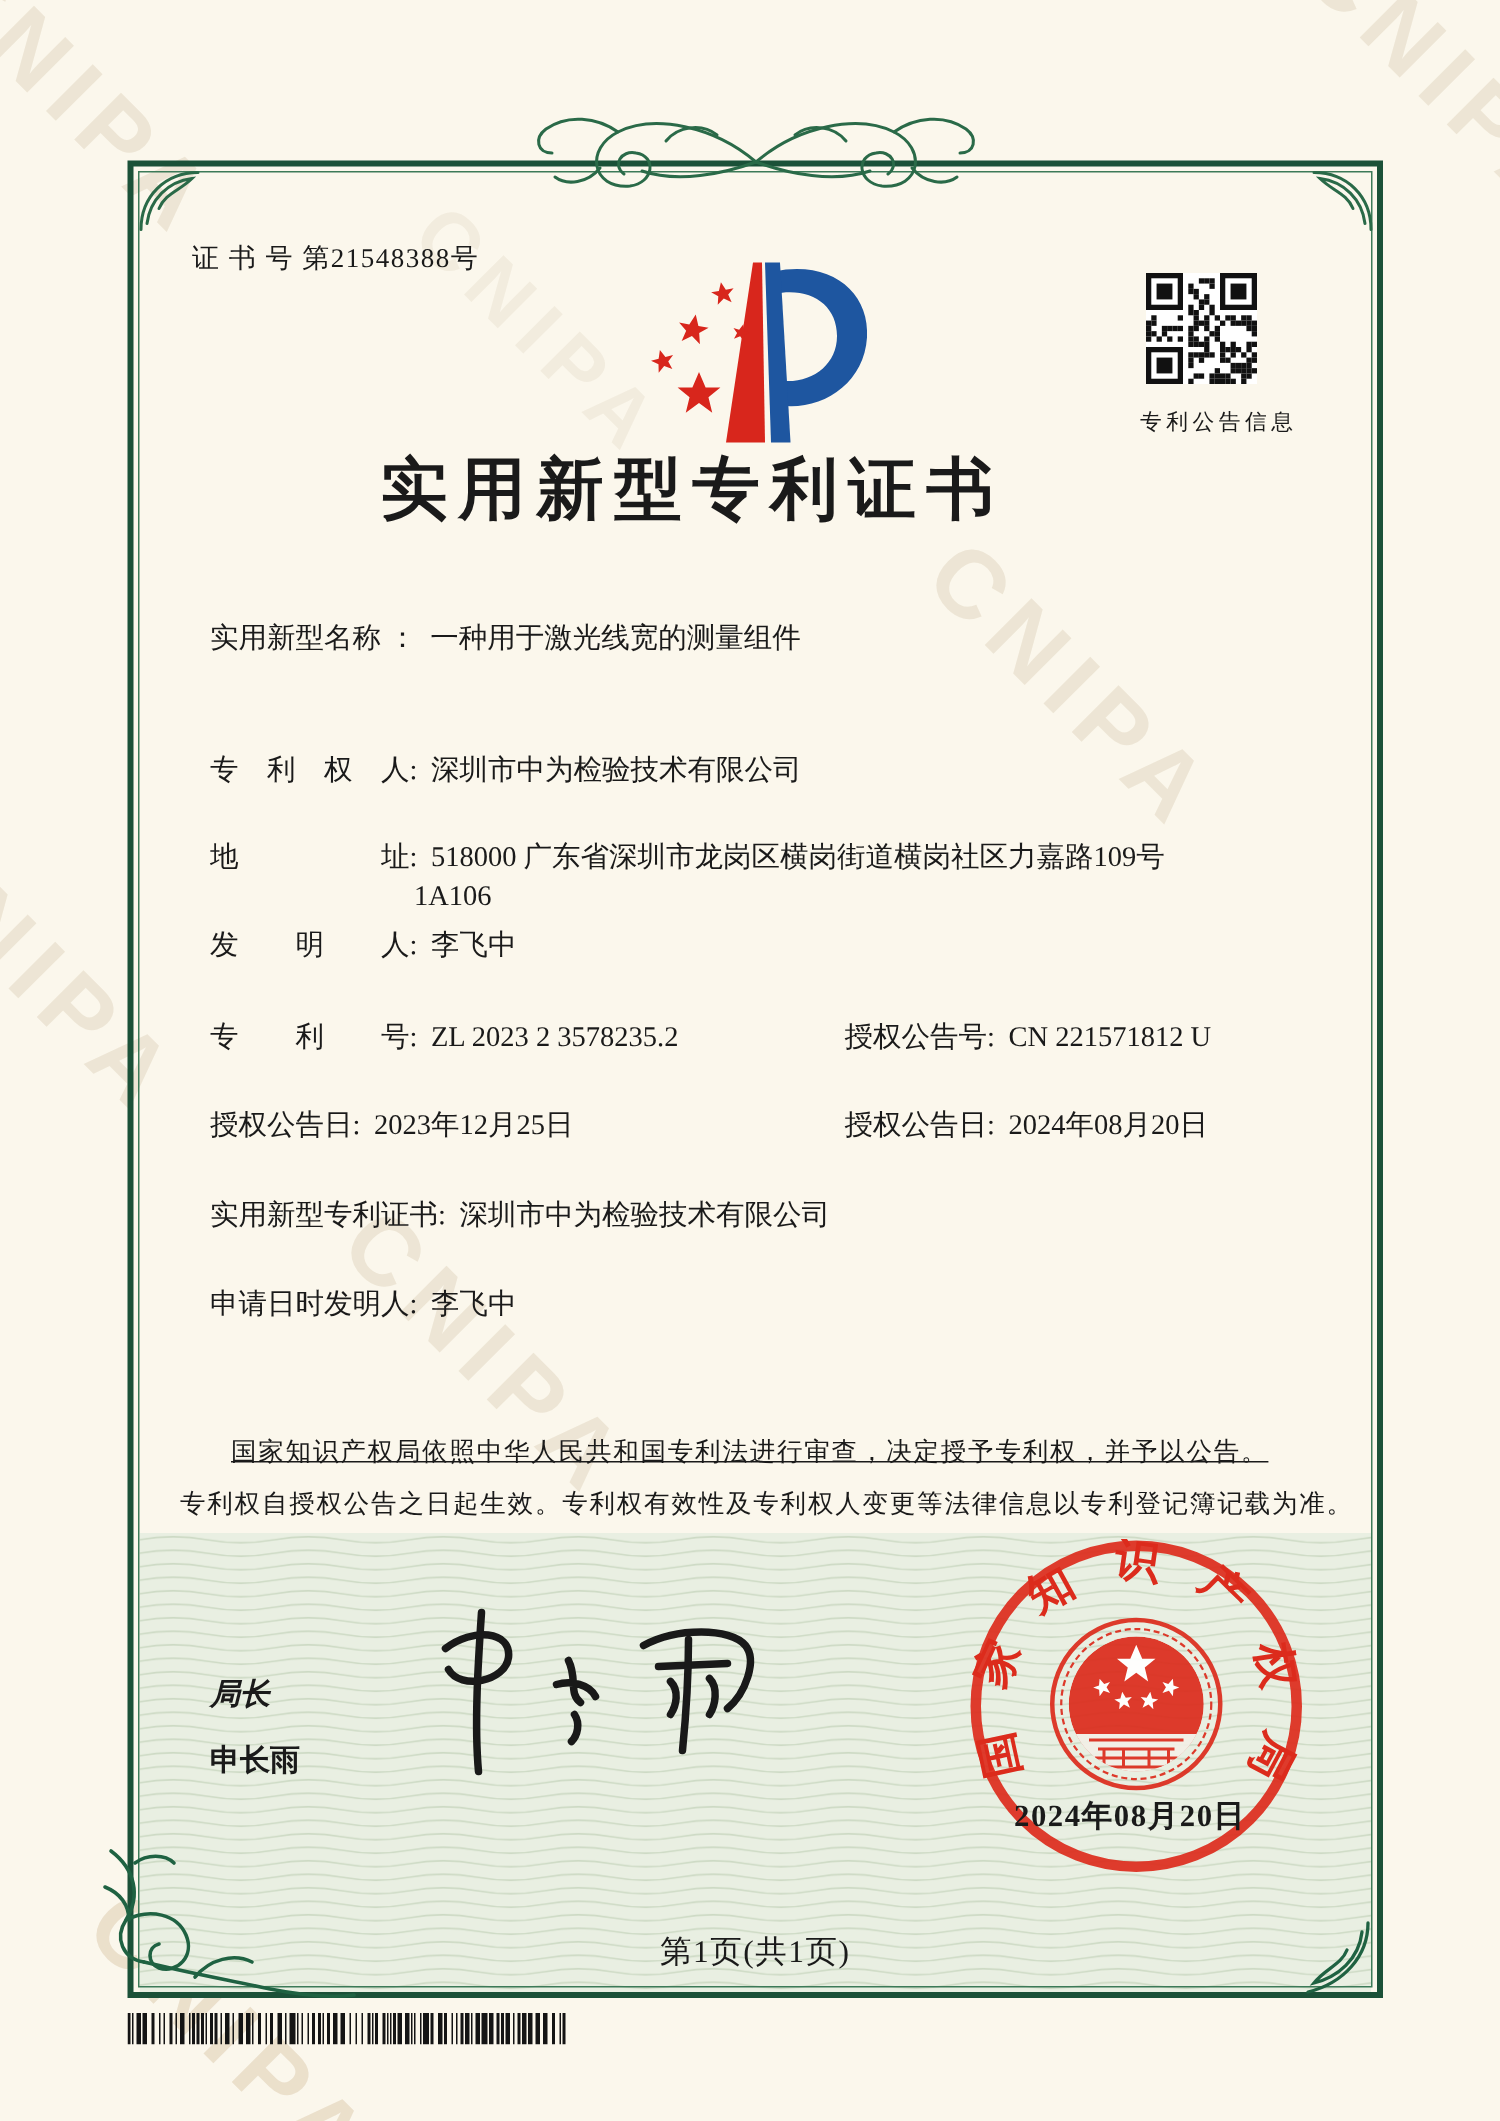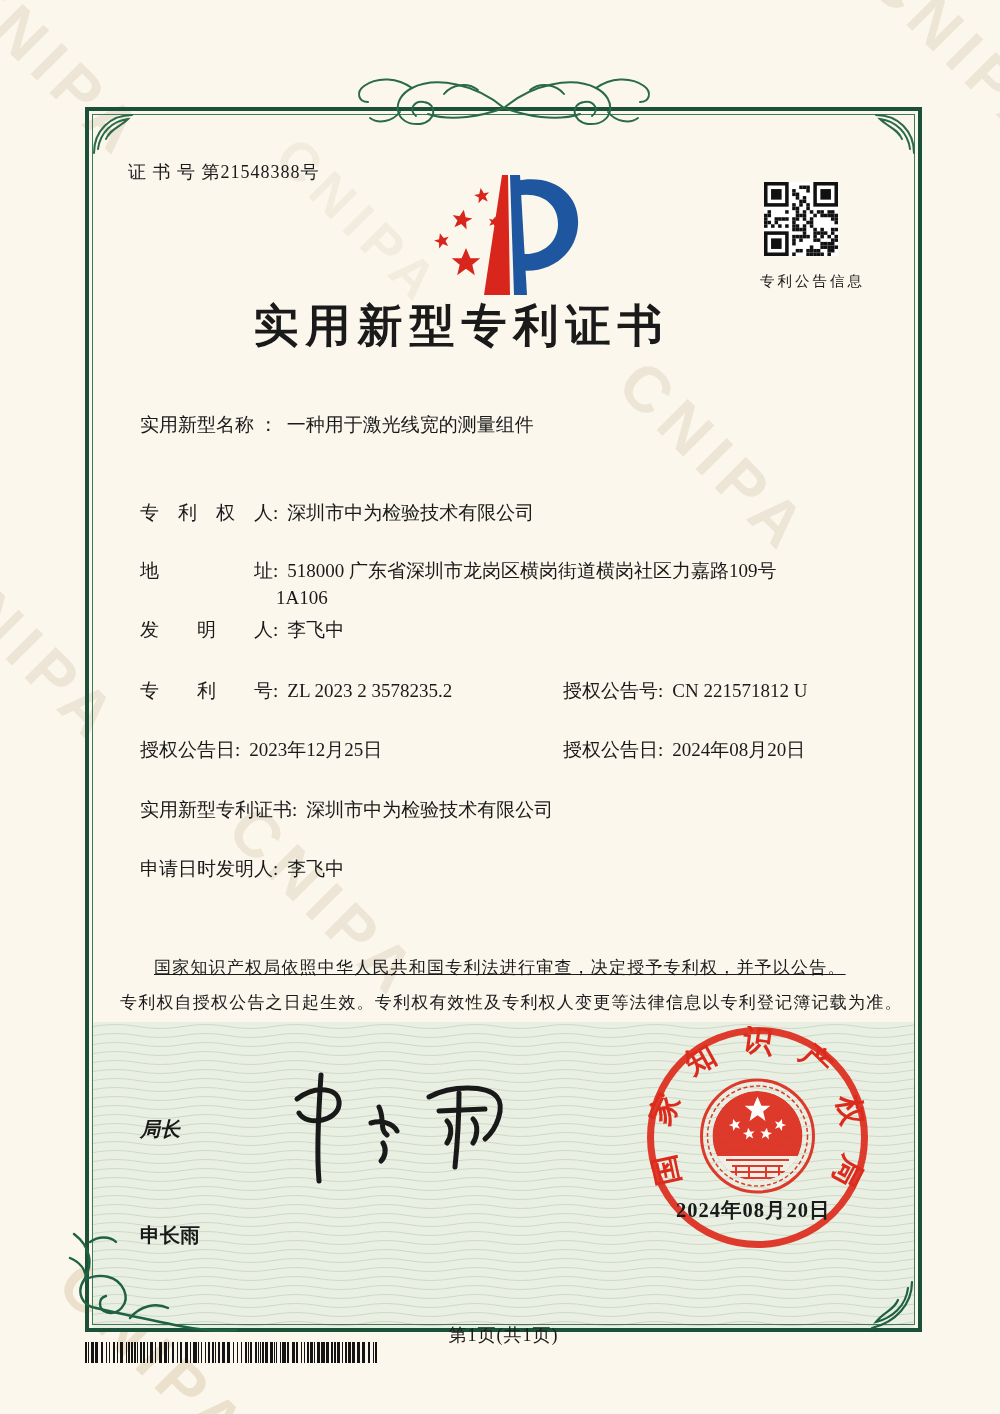--- a/index.html
+++ b/index.html
@@ -41,21 +41,21 @@
   .title{
     left:85px;top:296px;width:753px;text-align:center;
     font-size:45px;font-weight:bold;letter-spacing:7px;
   }
   .qr-caption{left:741px;top:272px;width:124px;font-size:14.5px;letter-spacing:3px;text-align:right;}
   .row{position:absolute;font-size:19px;white-space:nowrap;}
   .row .lbl{margin-right:9px;}
   .para{position:absolute;font-size:17px;letter-spacing:1.2px;white-space:nowrap;}
   .officer{position:absolute;font-family:"Liberation Sans", sans-serif;font-weight:bold;font-size:20px;}
   .seal-date{left:676px;top:1196px;font-size:20.5px;font-weight:bold;letter-spacing:1px;}
-  .footer-page{left:85px;top:1287px;width:837px;text-align:center;font-size:18px;letter-spacing:1px;margin-top:36px;}
+  .footer-page{left:85px;top:1287px;width:837px;text-align:center;font-size:21px;letter-spacing:1px;}
   svg{display:block;}
 </style>
 </head>
 <body>
 
 <div class="wm" style="left:-70px;top:25px;">CNIPA</div>
 <div class="wm" style="left:845px;top:15px;">CNIPA</div>
 <div class="wm" style="left:255px;top:190px;font-size:54px;color:rgba(205,188,158,0.18);">CNIPA</div>
 <div class="wm" style="left:595px;top:420px;">CNIPA</div>
 <div class="wm" style="left:-95px;top:610px;">CNIPA</div>
@@ -314,21 +314,21 @@
   <span class="lbl">实用新型专利证书:</span><span>深圳市中为检验技术有限公司</span>
 </div>
 <div class="row" style="left:140px;top:856px;">
   <span class="lbl">申请日时发明人:</span><span>李飞中</span>
 </div>
 
 <div class="para" style="left:154px;top:956px;text-decoration:underline;">国家知识产权局依照中华人民共和国专利法进行审查，决定授予专利权，并予以公告。</div>
 <div class="para" style="left:120px;top:991px;">专利权自授权公告之日起生效。专利权有效性及专利权人变更等法律信息以专利登记簿记载为准。</div>
 
 <div class="officer" style="left:140px;top:1116px;font-style:italic;">局长</div>
-<div class="officer" style="left:140px;top:1222px;">申长雨</div>
+<div class="officer" style="left:140px;top:1160px;">申长雨</div>
 
 <div class="abs" style="left:283px;top:1063px;">
   <svg width="245" height="135" viewBox="0 0 245 135">
     <g fill="none" stroke="#191919" stroke-width="5" stroke-linecap="round" stroke-linejoin="round">
       <path d="M38,12 C36,42 33,85 36,118"></path>
       <path d="M14,36 C32,22 58,24 56,42 C54,58 24,64 16,50"></path>
       <path d="M96,44 C102,56 96,66 104,72 M88,60 C98,57 110,60 114,68 M100,80 C104,86 102,94 98,98"></path>
       <path d="M146,34 C168,22 204,22 214,34 C222,44 214,66 202,76"></path>
       <path d="M156,48 L202,46"></path>
       <path d="M176,30 C176,52 174,84 172,104"></path>

